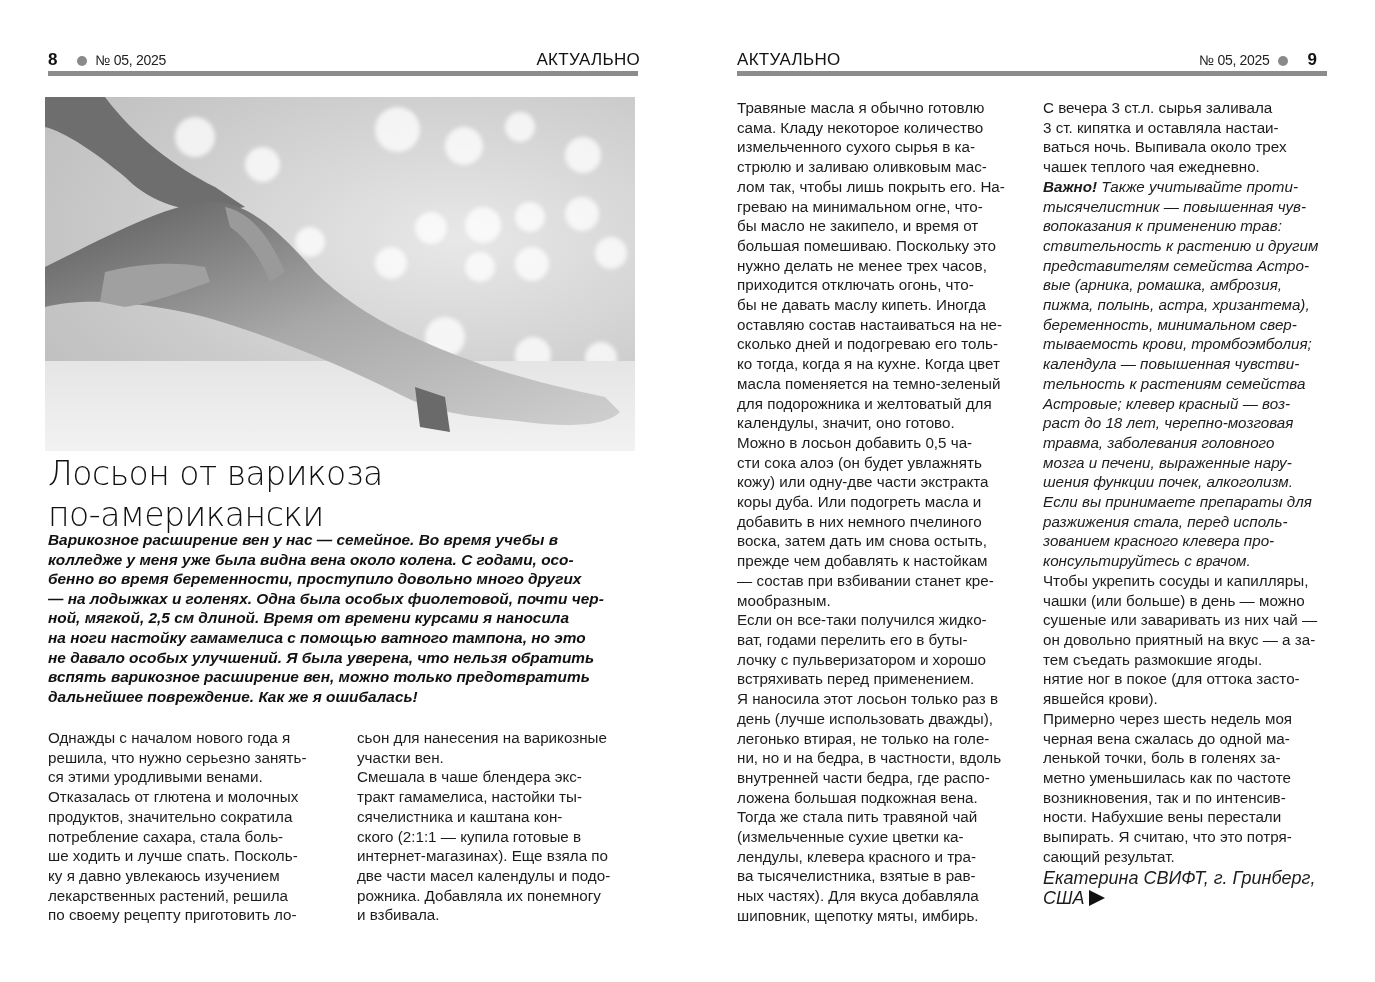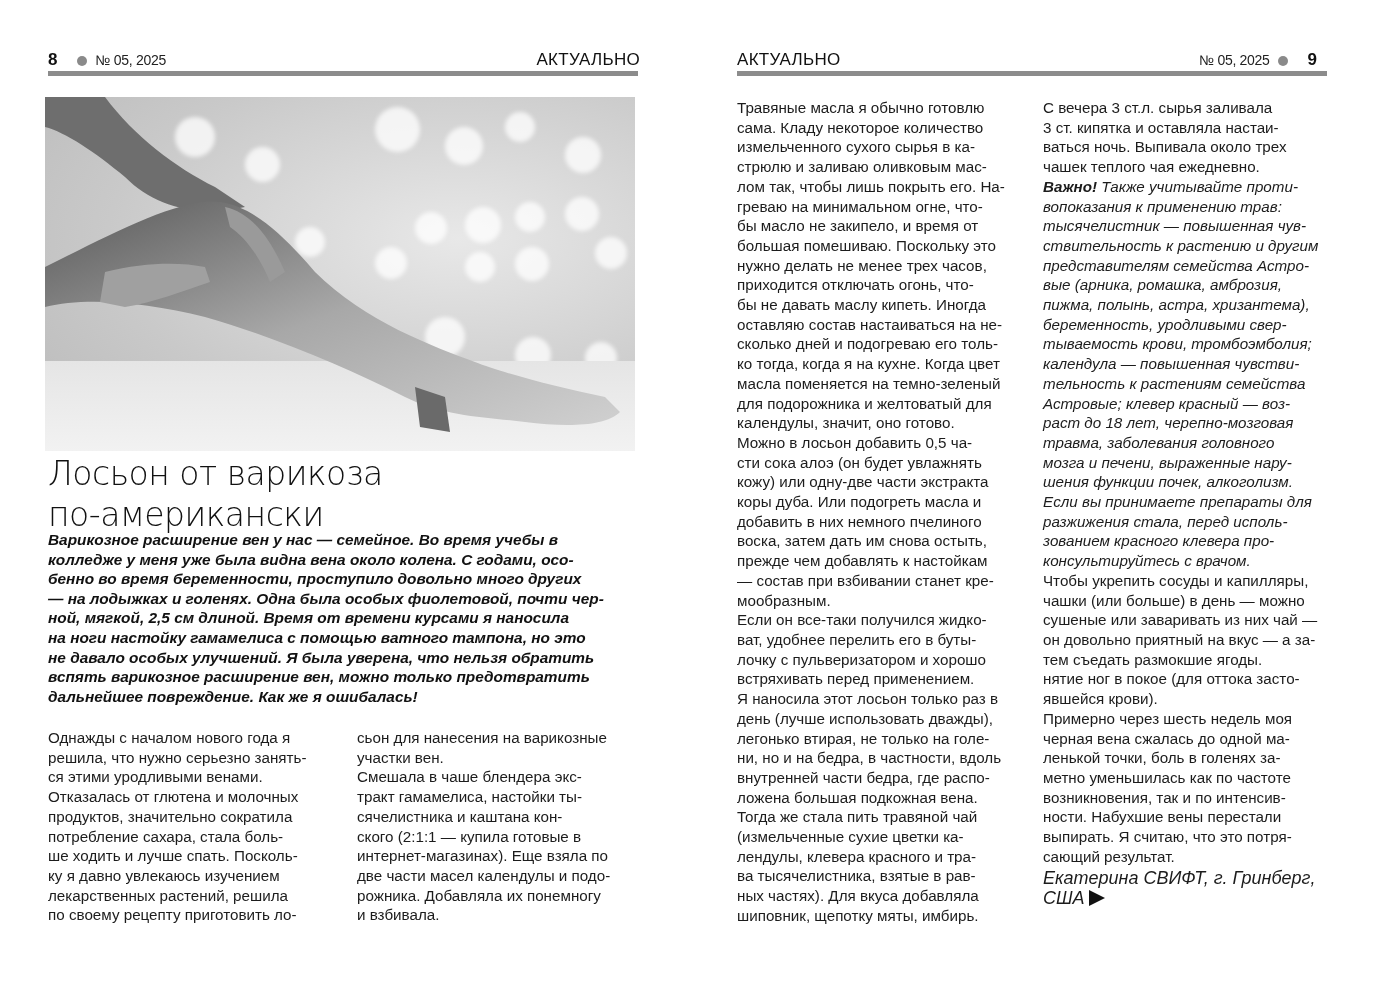--- a/index.html
+++ b/index.html
@@ -178,21 +178,21 @@
   <p>Можно в лосьон добавить 0,5 ча-</p>
   <p>сти сока алоэ (он будет увлажнять</p>
   <p>кожу) или одну-две части экстракта</p>
   <p>коры дуба. Или подогреть масла и</p>
   <p>добавить в них немного пчелиного</p>
   <p>воска, затем дать им снова остыть,</p>
   <p>прежде чем добавлять к настойкам</p>
   <p>— состав при взбивании станет кре-</p>
   <p>мообразным.</p>
   <p>Если он все-таки получился жидко-</p>
-  <p>ват, удобнее перелить его в буты-</p>
+  <p>ват, годами перелить его в буты-</p>
   <p>лочку с пульверизатором и хорошо</p>
   <p>встряхивать перед применением.</p>
   <p>Я наносила этот лосьон только раз в</p>
   <p>день (лучше использовать дважды),</p>
   <p>легонько втирая, не только на голе-</p>
   <p>ни, но и на бедра, в частности, вдоль</p>
   <p>внутренней части бедра, где распо-</p>
   <p>ложена большая подкожная вена.</p>
   <p>Тогда же стала пить травяной чай</p>
   <p>(измельченные сухие цветки ка-</p>
@@ -202,27 +202,27 @@
   <p>шиповник, щепотку мяты, имбирь.</p>
 </div>
 
 <div class="col col-r2">
   <p>С вечера 3 ст.л. сырья заливала</p>
   <p>3 ст. кипятка и оставляла настаи-</p>
   <p>ваться ночь. Выпивала около трех</p>
   <p>чашек теплого чая ежедневно.</p>
   <div class="italic">
     <p><span class="bold-it">Важно!</span><span> Также учитывайте проти-</span></p>
+    <p>тысячелистник — повышенная чув-</p>
     <p>вопоказания к применению трав:</p>
-    <p>тысячелистник — повышенная чув-</p>
     <p>ствительность к растению и другим</p>
     <p>представителям семейства Астро-</p>
     <p>вые (арника, ромашка, амброзия,</p>
     <p>пижма, полынь, астра, хризантема),</p>
-    <p>беременность, уродливыми свер-</p>
+    <p>беременность, минимальном свер-</p>
     <p>тываемость крови, тромбоэмболия;</p>
     <p>календула — повышенная чувстви-</p>
     <p>тельность к растениям семейства</p>
     <p>Астровые; клевер красный — воз-</p>
     <p>раст до 18 лет, черепно-мозговая</p>
     <p>травма, заболевания головного</p>
     <p>мозга и печени, выраженные нару-</p>
     <p>шения функции почек, алкоголизм.</p>
     <p>Если вы принимаете препараты для</p>
     <p>разжижения стала, перед исполь-</p>

